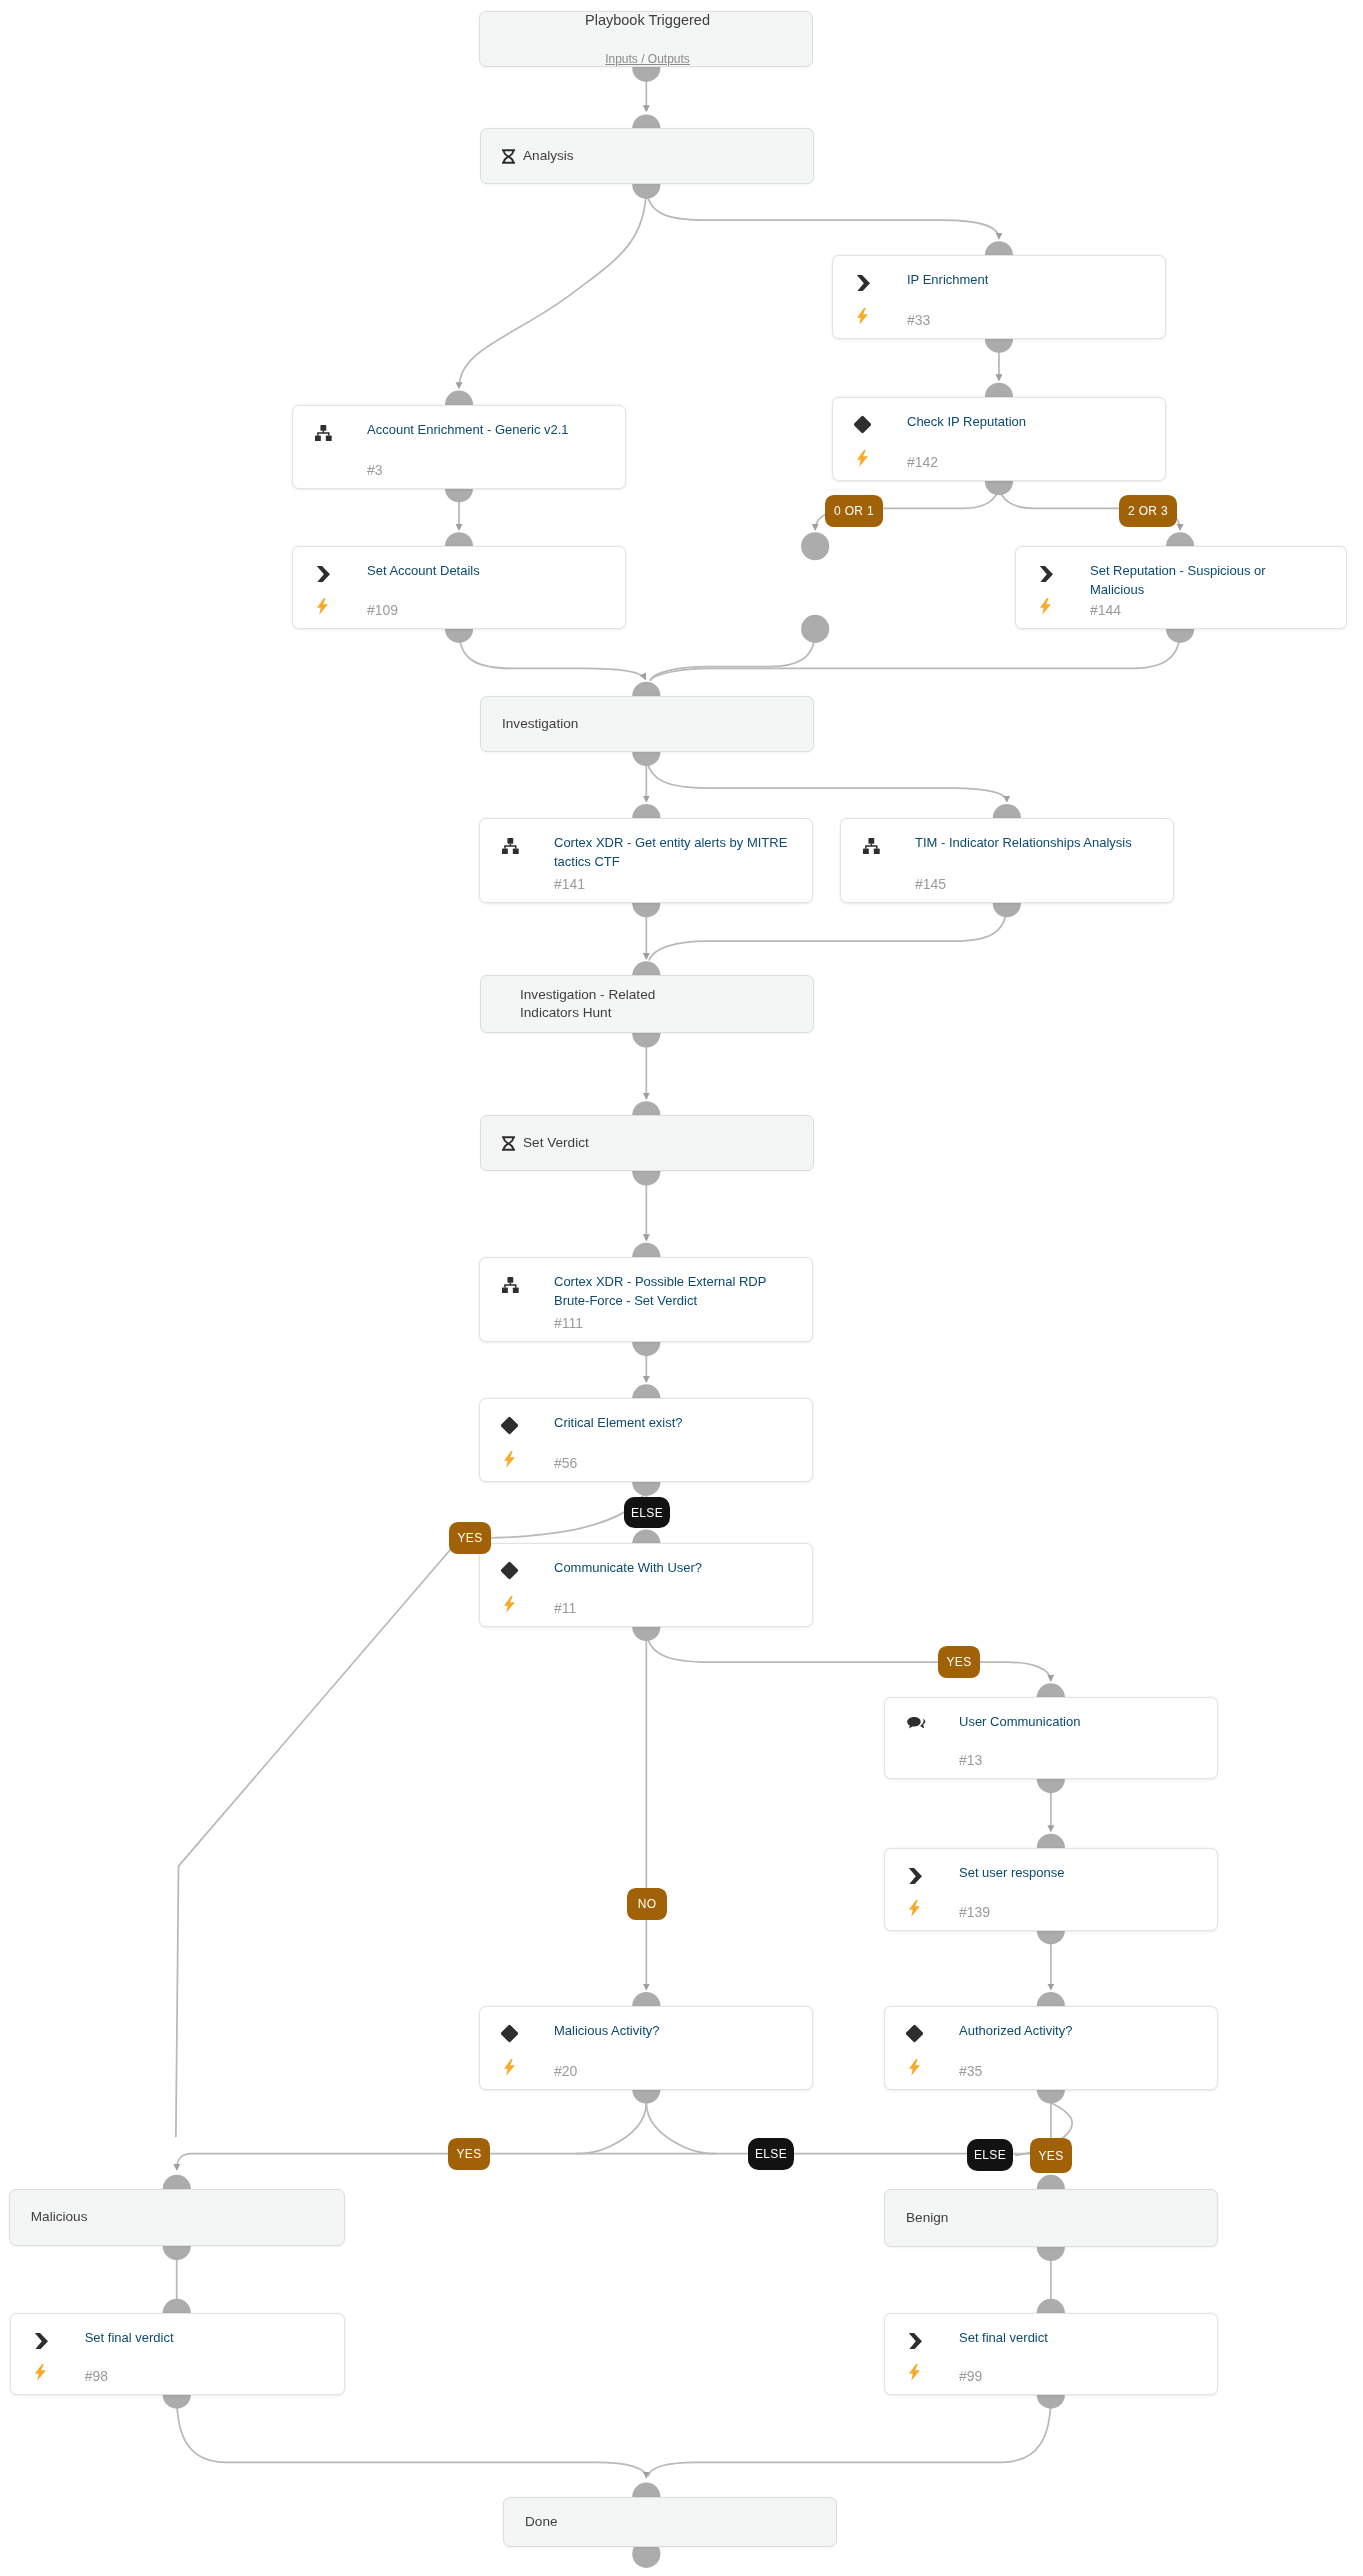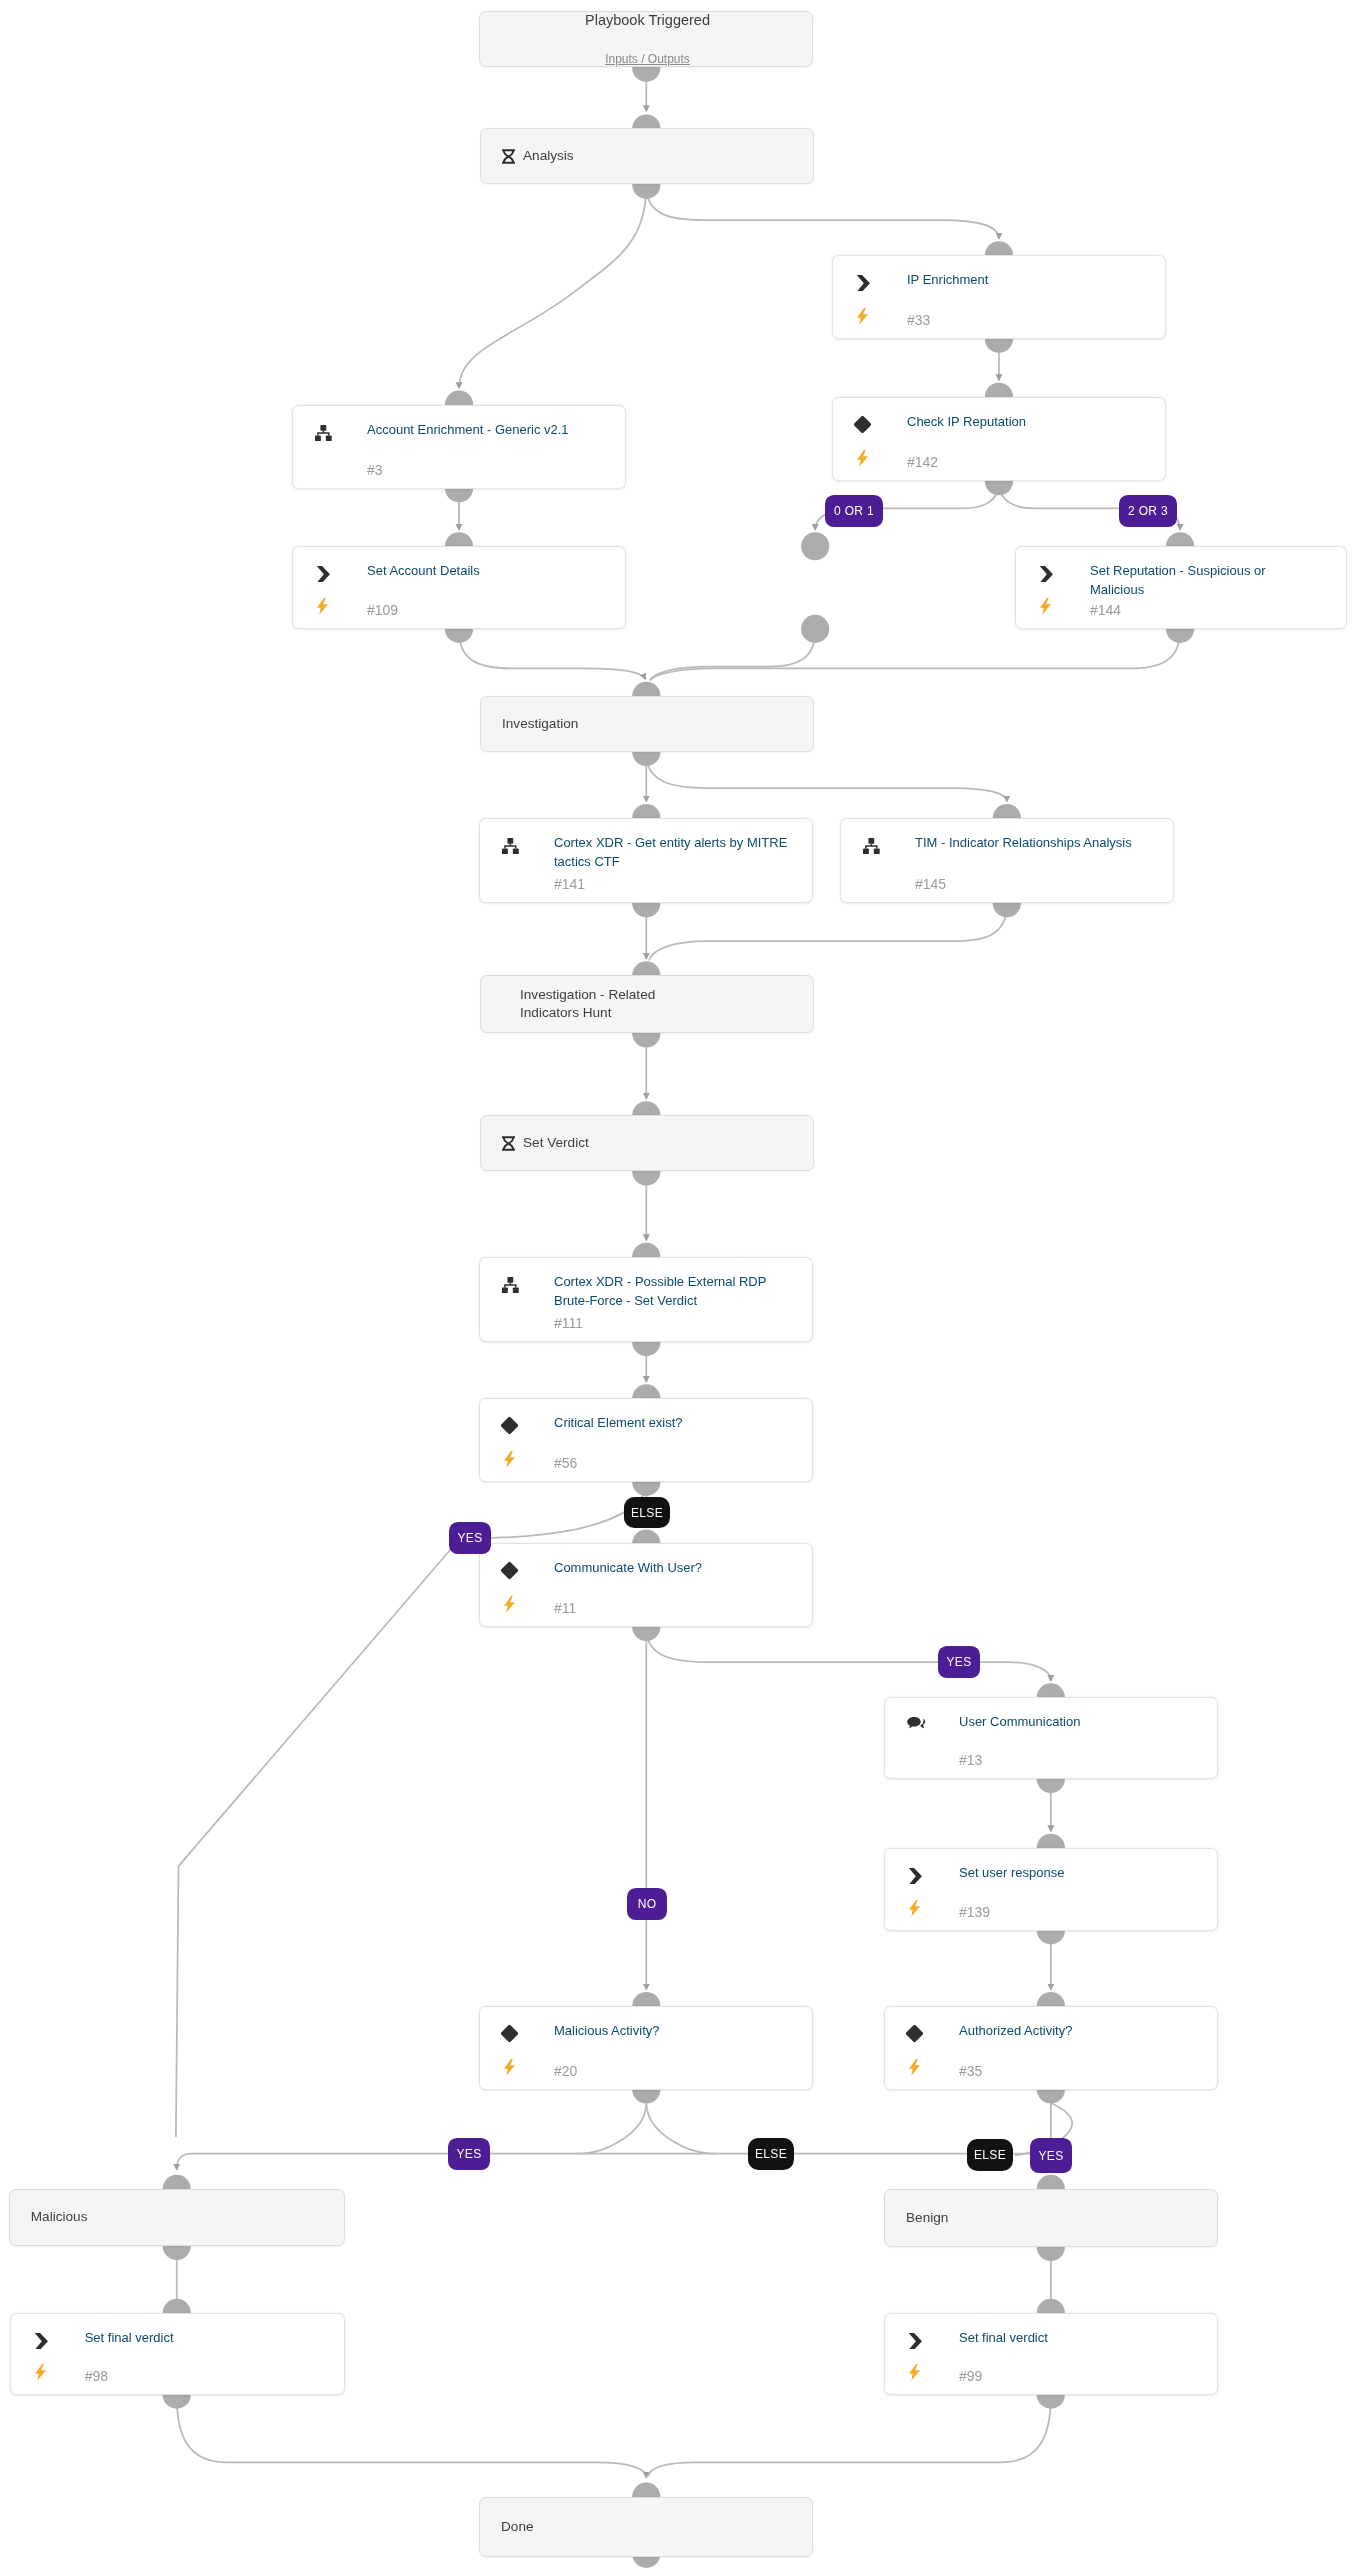--- a/index.html
+++ b/index.html
@@ -15,21 +15,21 @@
   .slink{font-size:12px;color:#8a8a8a;cursor:pointer;text-decoration:underline;}
   .hicon{margin-right:8px;display:flex;flex:0 0 auto;}
   .htitle{line-height:18.5px;max-width:176px;}
   .ntitle{position:absolute;left:74px;top:14px;right:23px;font-size:13px;line-height:19.3px;color:#0c4a6e;}
   .nicon{position:absolute;left:22px;top:18.5px;display:flex;}
   .nicon.di{left:18.5px;top:16px;}
   .nbolt{position:absolute;left:24px;bottom:13px;display:flex;}
   .nid{position:absolute;left:74px;bottom:10px;font-size:14px;color:#9b9b9b;}
   .pill{position:absolute;display:flex;align-items:center;justify-content:center;z-index:3;
     color:#ffffff;font-size:12px;border-radius:8.8px;letter-spacing:0.3px;}
-  .pill.gray{background:#4c1d95;}
+  .pill.gray{background:#a16207;}
   .pill.black{background:#121212;border-radius:10.6px;}
 </style>
 </head>
 <body>
 
 <div id="canvas">
     <svg id="edges" width="1363" height="2576" viewBox="0 0 1550 2929">
       <defs>
         <marker id="arr" markerWidth="9" markerHeight="9" refX="6.5" refY="4" orient="auto" markerUnits="userSpaceOnUse">
           <path d="M0,0L8,4L0,8Z" fill="#9f9f9f"></path>
@@ -363,21 +363,21 @@
         </svg>
       </span>
       <div class="ntitle">Set final verdict</div>
       <span class="nbolt">
         <svg width="11.4" height="16.7" viewBox="0 0 13 19">
           <path fill="#f7a928" d="M8,0 L0,11 H4.2 L2.6,19 L12.6,7 H7 L10,0 Z"></path>
         </svg>
       </span>
       <div class="nid">#99</div>
     </div>
-    <div class="node header" style="left: 479px; top: 2497px; width: 334px; height: 60px;">
+    <div class="node header" style="left: 503px; top: 2497px; width: 334px; height: 50px;">
       <div class="htitle">Done</div>
     </div>
     <div class="pill gray" style="left: 825px; top: 495px; width: 58px; height: 32px;">0 OR 1</div>
     <div class="pill gray" style="left: 1119px; top: 495px; width: 58px; height: 32px;">2 OR 3</div>
     <div class="pill black" style="left: 624px; top: 1497px; width: 46px; height: 31px;">ELSE</div>
     <div class="pill gray" style="left: 449px; top: 1522px; width: 42px; height: 32px;">YES</div>
     <div class="pill gray" style="left: 938px; top: 1646px; width: 42px; height: 32px;">YES</div>
     <div class="pill gray" style="left: 627px; top: 1888px; width: 40px; height: 32px;">NO</div>
     <div class="pill gray" style="left: 448px; top: 2138px; width: 42px; height: 32px;">YES</div>
     <div class="pill black" style="left: 748px; top: 2138px; width: 46px; height: 32px;">ELSE</div>

